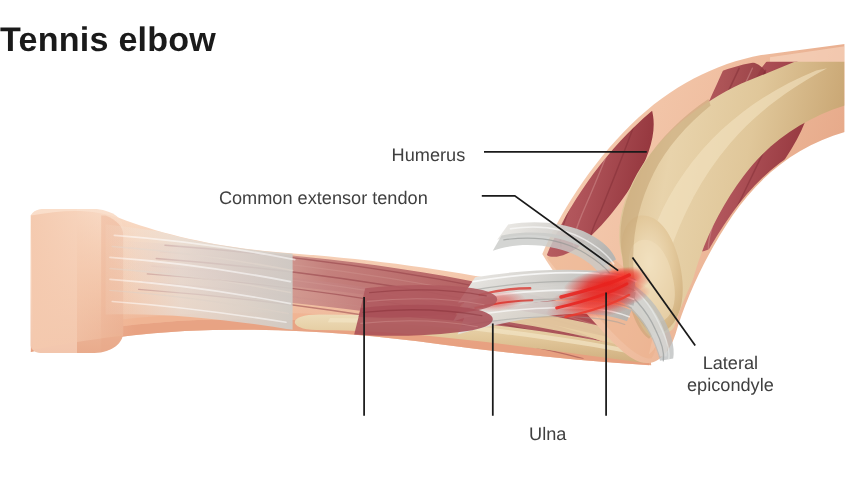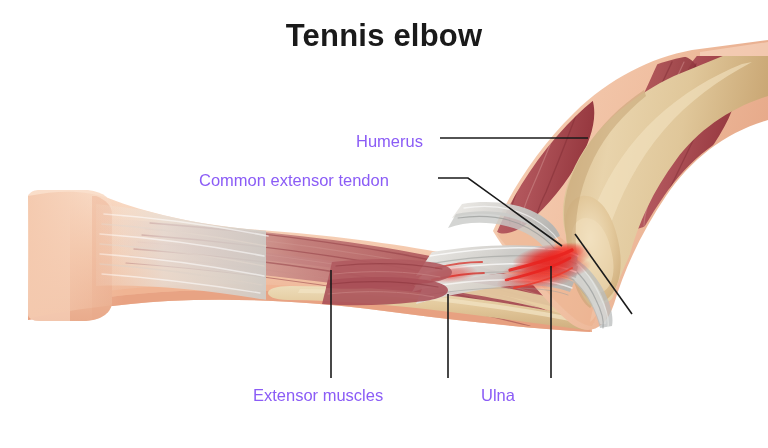--- a/index.html
+++ b/index.html
@@ -13,30 +13,29 @@
     height: 448px;
     background: #ffffff;
     overflow: hidden;
     font-family: "Liberation Sans", sans-serif;
   }
   #title {
     position: absolute;
     left: 0;
     top: 18px;
     width: 768px;
-    text-align: center;
     font-size: 31px;
     font-weight: bold;
     color: #1a1a1a;
     letter-spacing: 0.2px;
   }
   .lbl {
     position: absolute;
     font-size: 16.5px;
-    color: #8b5cf6;
+    color: #404040;
     white-space: nowrap;
     line-height: 20px;
   }
   .lbl.ctr { text-align: center; white-space: normal; }
   svg.art {
     position: absolute;
     left: 0;
     top: 0;
     width: 768px;
     height: 448px;
@@ -379,24 +378,25 @@
   </svg>
 
   <div class="lbl" style="left:356px; top:131px;">
     <span>Humerus</span>
   </div>
 
   <div class="lbl" style="left:199px; top:170px;">
     <span>Common extensor tendon</span>
   </div>
 
-
-  <div class="lbl" style="left:253px; top:385px;">
-    <span>Extensor muscles</span>
+  <div class="lbl ctr" style="left:614px; top:320px; width:100px;">
+    <div>Lateral</div>
+    <div>epicondyle</div>
   </div>
+
 
   <div class="lbl" style="left:440px; top:385px;margin-left:41px;">
     <span>Ulna</span>
   </div>
 
   <div class="lbl ctr" style="left:481px; top:385px; width:150px;">
   </div>
 
 </div>
 

